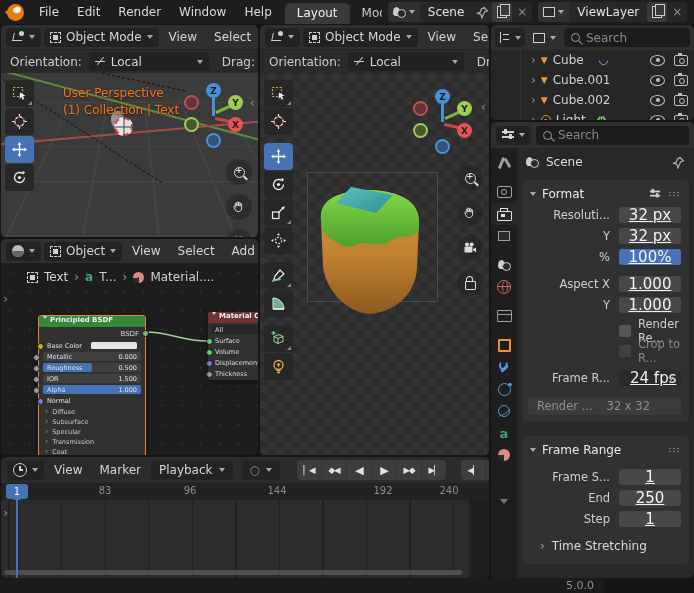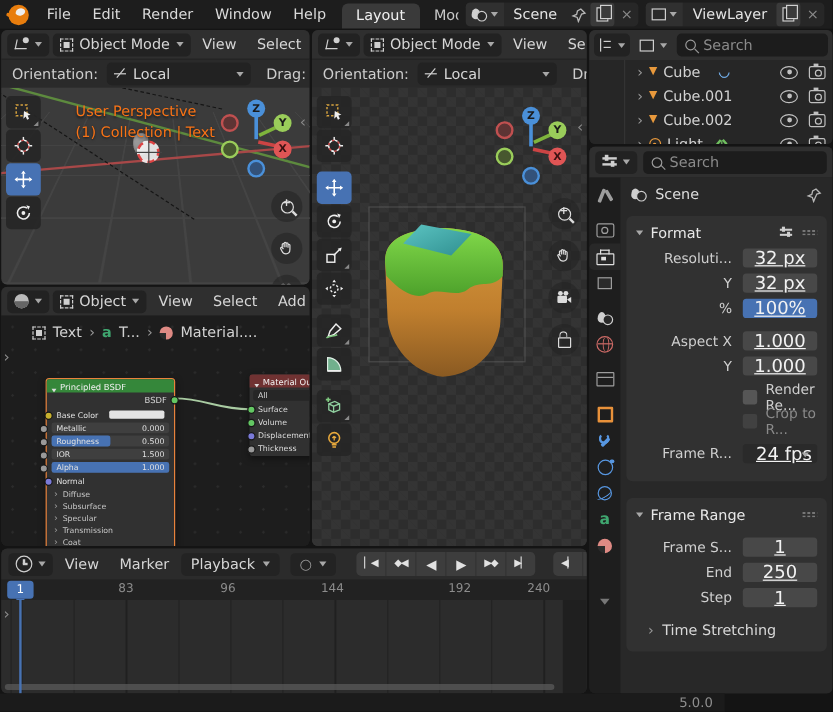--- a/index.html
+++ b/index.html
@@ -176,21 +176,21 @@
   
   .nodeed{left:1px;top:239px;width:257px;height:216px;}
   .nbody{position:absolute;left:0;right:0;top:24px;bottom:0;background-color:#1d1d1d;
      background-image:radial-gradient(circle,#2b2b2b 1px,transparent 1.2px);background-size:19px 19px;overflow:hidden;}
   .crumb{position:absolute;left:26px;top:7px;display:flex;align-items:center;gap:6px;color:#d2d2d2;font-size:12px;}
   .crumb .ic-font{font-size:12px;}
   .node{position:absolute;background:rgba(50,50,50,.96);border-radius:3px;font-size:7px;color:#d8d8d8;box-shadow:0 2px 6px rgba(0,0,0,.4);}
   .node.sel{border:1px solid #e8823c;}
   .bsdfN{left:37px;top:52px;width:106px;height:210px;}
   .moutN{left:207px;top:49px;width:62px;}
-  .nhead{height:11px;border-radius:2px 2px 0 0;display:flex;align-items:flex-end;gap:3px;padding:0 4px;color:#f2f2f2;white-space:nowrap;overflow:hidden;}
+  .nhead{height:11px;border-radius:2px 2px 0 0;display:flex;align-items:flex-start;gap:3px;padding:0 4px;color:#f2f2f2;white-space:nowrap;overflow:hidden;font-weight:bold;}
   .nhead .ncar{width:0;height:0;border-left:2.5px solid transparent;border-right:2.5px solid transparent;border-top:3px solid #ddd;flex:none;}
   .bsdfN .nhead{background:#35873a;}
   .moutN .nhead{background:#703232;}
   .nout{display:flex;justify-content:flex-end;padding:3px 6px 1px;position:relative;}
   .ns{position:absolute;width:5px;height:5px;border-radius:50%;border:1px solid #161616;box-sizing:content-box;}
   .ns.yel{background:#c8b12e;} .ns.gry{background:#9a9a9a;} .ns.pur{background:#7a7ad8;} .ns.grn{background:#63c763;}
   .nrow{position:relative;height:9px;margin:2px 4px;border-radius:2px;background:#3f3f3f;display:flex;align-items:center;justify-content:space-between;padding:0 4px;font-size:6.5px;color:#e0e0e0;}
   .nrow.plain{background:transparent;justify-content:flex-start;}
   .nrow .zl{position:relative;z-index:1;white-space:nowrap;}
   .fillbar{position:absolute;left:0;top:0;bottom:0;border-radius:2px;background:#4772b3;}
@@ -731,20 +731,24 @@
         </div>
         <div class="gap6"></div>
         <div class="fr">
           <span class="fl">Frame R...</span>
           <span class="fv drop">
               <span>24 fps</span>
               <span class="car"></span>
             </span>
         </div>
         <div class="gap6"></div>
+        <div class="inforow">
+          <span>Render ...</span>
+          <span>32 x 32</span>
+        </div>
       </div>
 
       <div class="panel" style="margin-top:14px">
         <div class="panel-hdr">
           <span class="car"></span>
           <span>Frame Range</span>
           <span class="hdr-right">
               <span class="dots4"></span>
             </span>
         </div>

